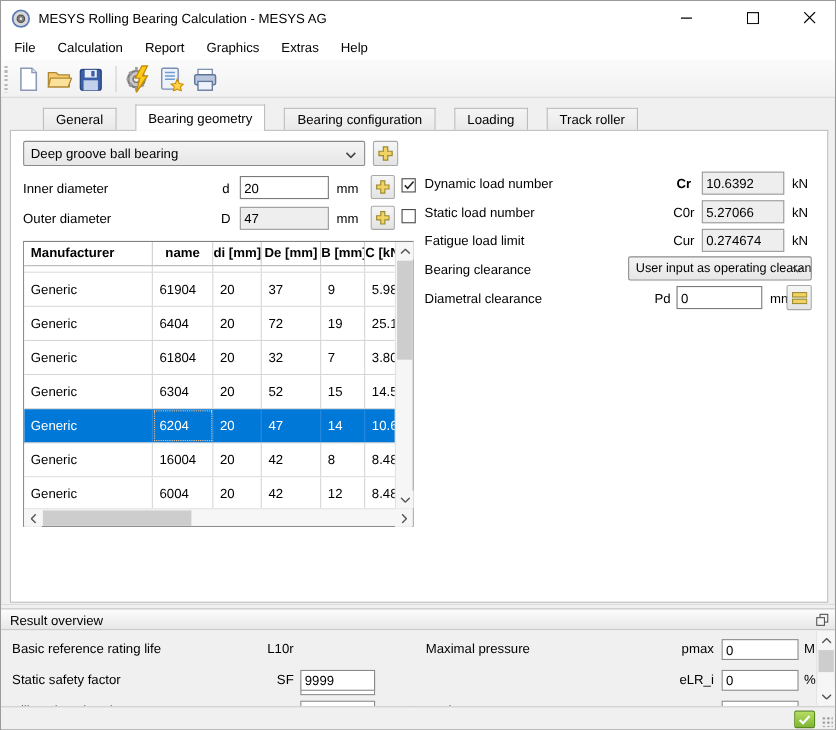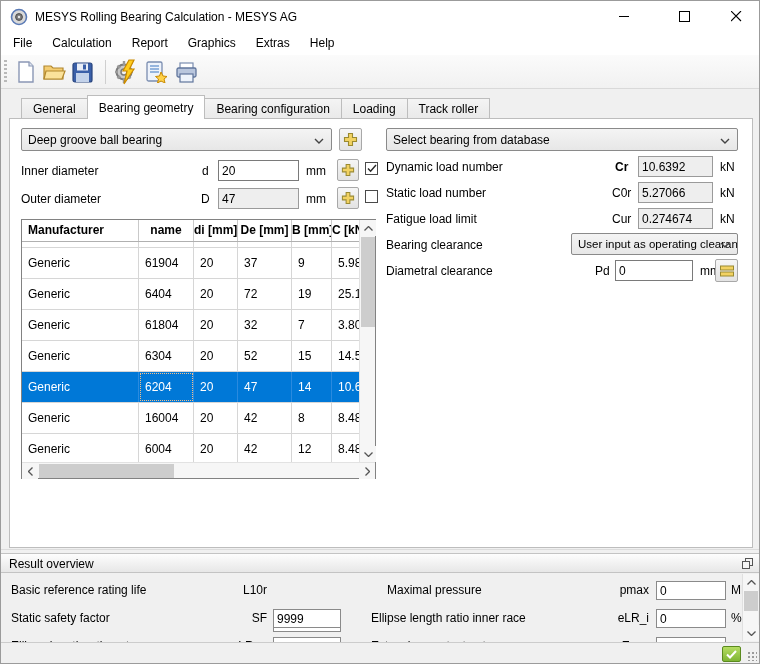--- a/index.html
+++ b/index.html
@@ -22,21 +22,21 @@
   
   .toolbar { position:absolute; left:0; top:54px; width:758px; height:34px;
     background:linear-gradient(#fbfbfb,#f1f1f1); border-bottom:1px solid #d9d9d9; }
   .tb-handle { position:absolute; left:3px; top:5px; width:4px; height:24px;
     background-image:repeating-linear-gradient(#b9b9b9 0 2px, transparent 2px 4px); width:3px;}
   .tb-btn { position:absolute; top:4px; width:26px; height:26px; display:flex; align-items:center; justify-content:center; border-radius:2px; }
   .tb-sep { position:absolute; left:104px; top:5px; width:1px; height:24px; background:#cfcfcf; }
   
   .tabbar { position:absolute; left:8px; top:94px; width:744px; height:24px; display:flex; align-items:flex-end; padding-left:12px; }
   .tab { height:21px; line-height:20px; padding:0 11px; background:linear-gradient(#f4f4f4,#e9e9e9);
-    border:1px solid #bdbdbd; border-bottom:none; margin-right:-1px; white-space:nowrap; }
+    border:1px solid #bdbdbd; border-bottom:none; margin-right:-1px; white-space:nowrap;margin-left:18px; }
   .tab.active { height:24px; line-height:24px; background:#ffffff; position:relative; z-index:3; }
   .tabpage { position:absolute; left:8px; top:117px; width:744px; height:430px; background:#ffffff; border:1px solid #bdbdbd; }
   
   .lbl { position:absolute; white-space:nowrap; }
   .combo { position:absolute; height:23px; background:linear-gradient(#f4f4f4,#e7e7e7);
     border:1px solid #8a8a8a; border-radius:2px; display:flex; align-items:center; padding:0 22px 0 6px; white-space:nowrap; overflow:hidden; }
   .combo .chev { position:absolute; right:7px; top:9px; }
   .inp { position:absolute; height:21px; border:1px solid #7a7a7a; background:#ffffff; font-family:inherit; font-size:12px; padding:0 3px; }
   .inp.ro { background:#eeeeee; border-color:#9a9a9a; }
   .sqbtn { position:absolute; width:23px; height:23px; background:linear-gradient(#f6f6f6,#e3e3e3);
@@ -321,26 +321,20 @@
       </div>
       <div class="sb-thumb" style="left:17px; top:1px; width:135px; height:14px;"></div>
       <div class="sb-arrow" style="right:0; top:0;">
         <svg width="5" height="9" viewBox="0 0 5 9">
             <polyline points="0.5,0.5 4.5,4.5 0.5,8.5" fill="none" stroke="#555" stroke-width="1.3"></polyline>
           </svg>
       </div>
     </div>
   </div>
 
-  <div class="combo" style="left:385px; top:127px; width:352px;">
-    <span>Select bearing from database</span>
-    <svg class="chev" width="10" height="6" viewBox="0 0 10 6">
-        <polyline points="1,1 5,5 9,1" fill="none" stroke="#444" stroke-width="1.4"></polyline>
-      </svg>
-  </div>
 
   <span class="lbl" style="left:385px; top:159px;">Dynamic load number</span>
   <span class="lbl" style="left:614px; top:159px;font-weight:bold;">Cr</span>
   <input class="inp ro" style="left: 637px; top: 155px; width: 75px;" value="10.6392">
   <span class="lbl" style="left:719px; top:159px;">kN</span>
 
   <span class="lbl" style="left:385px; top:185px;">Static load number</span>
   <span class="lbl" style="left:611px; top:185px;">C0r</span>
   <input class="inp ro" style="left: 637px; top: 181px; width: 75px;" value="5.27066">
   <span class="lbl" style="left:719px; top:185px;">kN</span>
@@ -387,21 +381,20 @@
       <span class="lbl" style="left:386px; top:2px;">Maximal pressure</span>
       <span class="ro-sym" style="left:580px; top:2px; width:68px;">pmax</span>
       <input class="ro-inp" style="left: 655px; top: 0px; width: 70px;" value="0">
       <span class="lbl" style="left:730px; top:2px;">MPa</span>
     </div>
 
     <div class="ro-row" style="left:0; top:36px; width:758px;">
       <span class="lbl" style="left:10px; top:2px;text-align:center;">Static safety factor</span>
       <span class="ro-sym" style="left:200px; top:2px; width:66px;">SF</span>
       <input class="ro-inp" style="left: 272px; top: 0px; width: 68px;" value="9999">
-      <span class="lbl" style="left:370px; top:2px;">Ellipse length ratio inner race</span>
       <span class="ro-sym" style="left:580px; top:2px; width:68px;">eLR_i</span>
       <input class="ro-inp" style="left: 655px; top: 0px; width: 70px;" value="0">
       <span class="lbl" style="left:730px; top:2px;">%</span>
     </div>
 
     <div class="ro-row" style="left:0; top:64px; width:758px;">
       <span class="lbl" style="left:10px; top:2px;">Ellipse length ratio outer race</span>
       <span class="ro-sym" style="left:200px; top:2px; width:66px;">eLR_o</span>
       <input class="ro-inp" style="left: 272px; top: 0px; width: 68px;" value="0">
       <span class="lbl" style="left:370px; top:2px;">Extension contact outer race</span>

